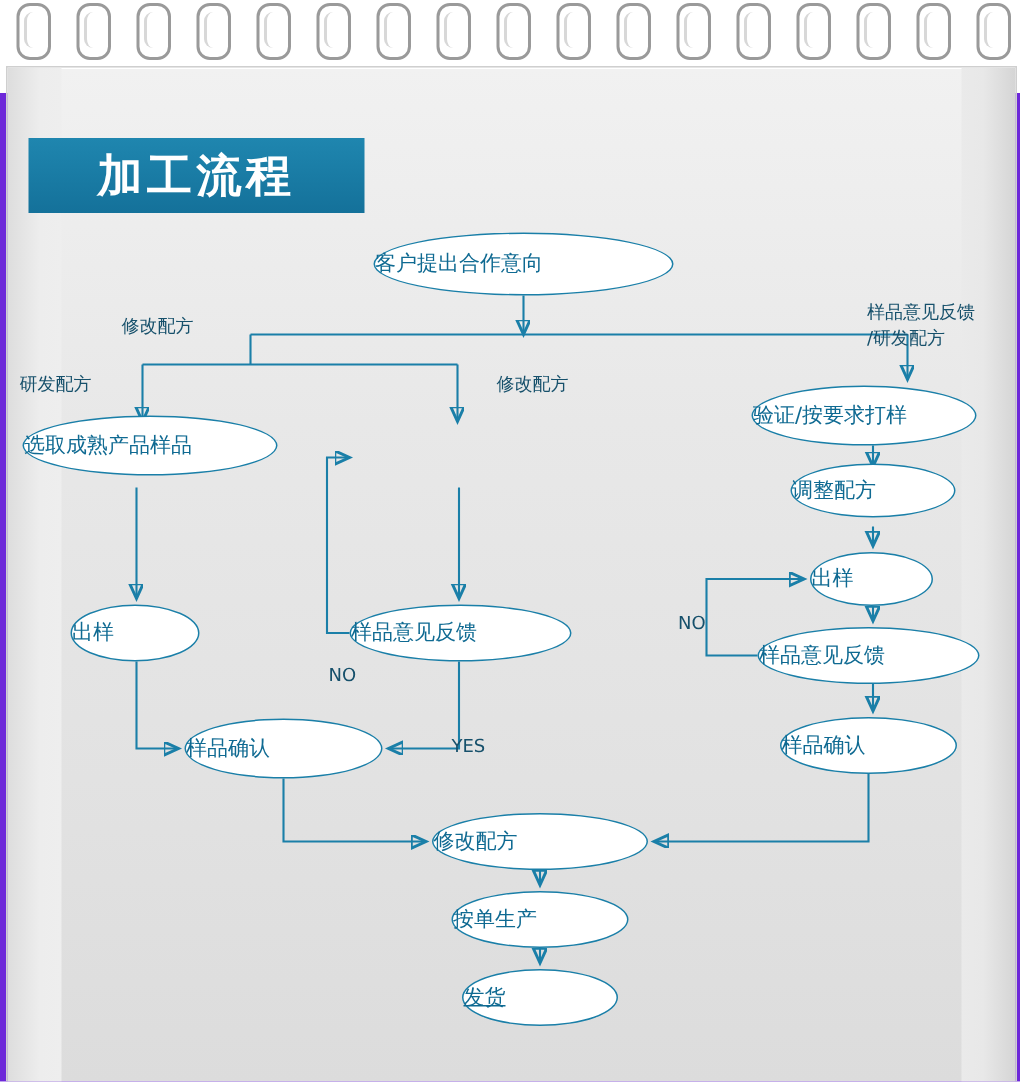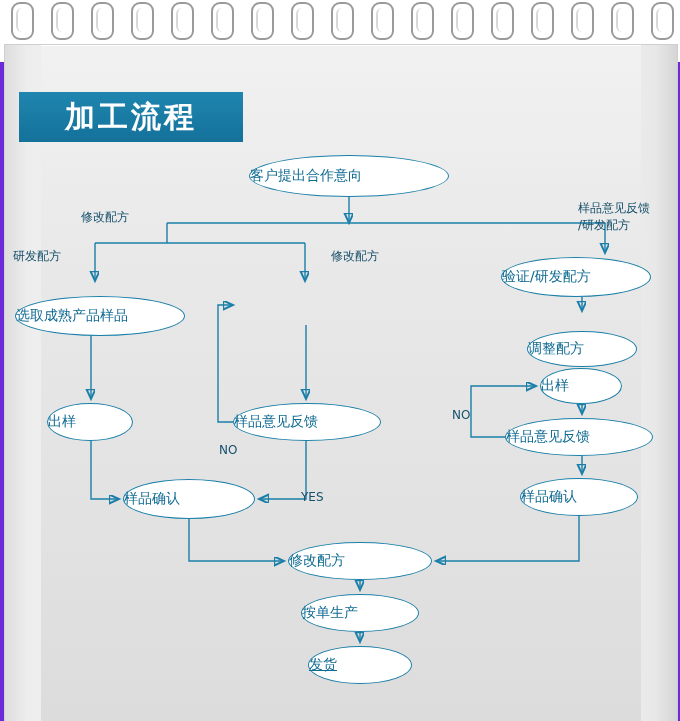--- a/index.html
+++ b/index.html
@@ -214,27 +214,27 @@
 
       <line x1="355" y1="535" x2="355" y2="545" marker-end="url(#arrow)"></line>
 
       <line x1="355" y1="587" x2="355" y2="597" marker-end="url(#arrow)"></line>
     </svg>
 
     <div id="flow">
       <div class="node" style="left:244px;top:110px;width:200px;height:42px;">
           <span>客户提出合作意向</span>
         </div>
-      <div class="node" style="left:10px;top:251px;width:170px;height:40px;">
+      <div class="node" style="left:10px;top:232px;width:170px;height:40px;">
           <span>选取成熟产品样品</span>
         </div>
       <div class="node" style="left:496px;top:212px;width:150px;height:40px;">
-          <span>验证/研发配方</span>
-        </div>
-      <div class="node" style="left:522px;top:286px;width:110px;height:36px;">
+          <span>验证/按要求打样</span>
+        </div>
+      <div class="node" style="left:522px;top:264px;width:110px;height:36px;">
           <span>调整配方</span>
         </div>
       <div class="node" style="left:535px;top:323px;width:82px;height:36px;">
           <span>出样</span>
         </div>
       <div class="node" style="left:42px;top:358px;width:86px;height:38px;">
           <span>出样</span>
         </div>
       <div class="node" style="left:228px;top:358px;width:148px;height:38px;">
           <span>样品意见反馈</span>

